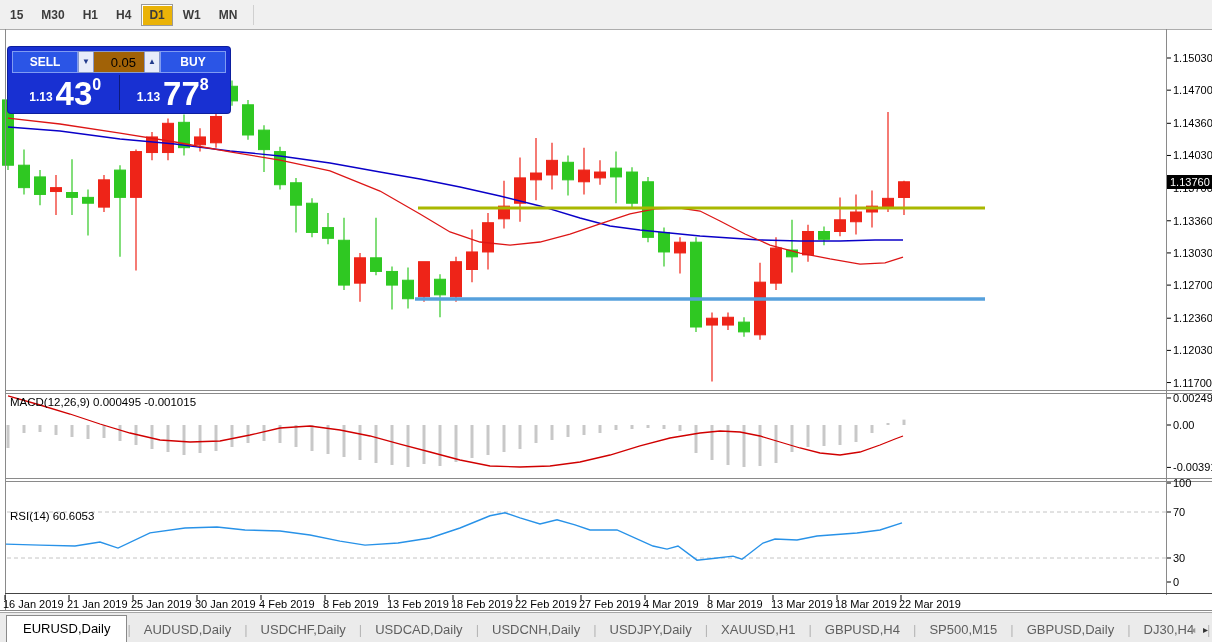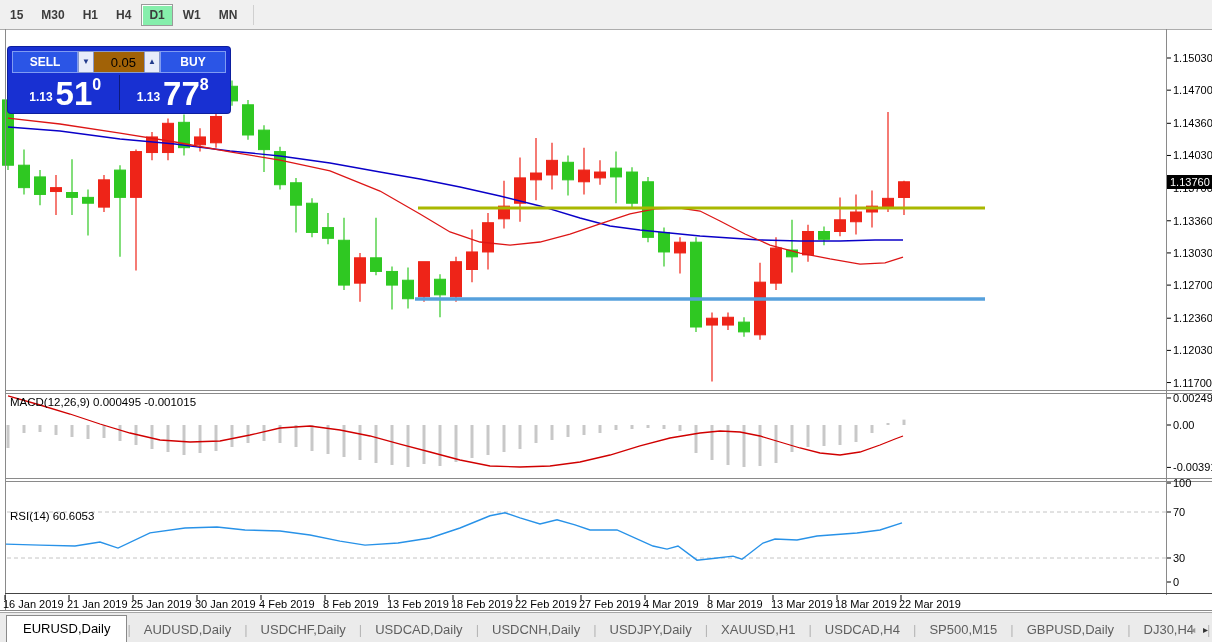--- a/index.html
+++ b/index.html
@@ -3,21 +3,21 @@
 <meta charset="utf-8">
 <style>
   html,body{margin:0;padding:0;background:#fff;}
   #app{position:relative;width:1212px;height:642px;overflow:hidden;background:#fff;
        font-family:"Liberation Sans",sans-serif;-webkit-font-smoothing:antialiased;}
   
   .toolbar{position:absolute;left:0;top:0;width:1212px;height:29px;background:#f0f0f0;
            border-bottom:1px solid #ababab;display:flex;align-items:center;}
   .tf-btn{margin-left:2px;padding:3px 7px;font:bold 12px "Liberation Sans",sans-serif;color:#3c3c3c;
           background:transparent;border:1px solid transparent;cursor:pointer;}
-  .tf-btn.active{background:#86efac;border:1px solid #9a9a9a;box-shadow:inset 1px 1px 0 #fff;}
+  .tf-btn.active{background:#eab308;border:1px solid #9a9a9a;box-shadow:inset 1px 1px 0 #fff;}
   .tf-sep{width:1px;height:20px;background:#d0d0d0;margin-left:8px;}
   
   #svg-layer{position:absolute;left:0;top:0;}
   .chart-header{position:absolute;left:11px;top:33px;font:12px "Liberation Sans",sans-serif;color:#000;}
   .chart-header .tri{font-size:8px;position:relative;top:-1px;margin-right:4px;}
   .ind-label{position:absolute;font:11.5px "Liberation Sans",sans-serif;color:#000;}
   
   .ax-label{position:absolute;left:1173px;font:11px "Liberation Sans",sans-serif;color:#000;white-space:nowrap;}
   .price-tag{position:absolute;left:1167px;width:45px;height:14px;background:#000;color:#fff;
              font:11px "Liberation Sans",sans-serif;padding-left:3px;line-height:14px;z-index:5;}
@@ -300,21 +300,21 @@
     <div class="tp-row1">
       <button class="tp-btn">SELL</button>
       <button class="vol-btn"><span>▼</span></button>
       <div class="vol-field">0.05</div>
       <button class="vol-btn"><span>▲</span></button>
       <button class="tp-btn">BUY</button>
     </div>
     <div class="tp-row2">
       <div class="tp-half">
         <span class="sm-p">1.13</span>
-        <span class="big-p">51</span>
+        <span class="big-p">43</span>
         <span class="sup-p">0</span>
       </div>
       <div class="tp-half right">
         <span class="sm-p">1.13</span>
         <span class="big-p">77</span>
         <span class="sup-p">8</span>
       </div>
     </div>
   </div>
 
@@ -375,21 +375,21 @@
         <div class="tab">USDCHF,Daily</div>
         <span class="tab-sep">|</span>
         <div class="tab">USDCAD,Daily</div>
         <span class="tab-sep">|</span>
         <div class="tab">USDCNH,Daily</div>
         <span class="tab-sep">|</span>
         <div class="tab">USDJPY,Daily</div>
         <span class="tab-sep">|</span>
         <div class="tab">XAUUSD,H1</div>
         <span class="tab-sep">|</span>
-        <div class="tab">USDCAD,H4</div>
+        <div class="tab">GBPUSD,H4</div>
         <span class="tab-sep">|</span>
         <div class="tab">SP500,M15</div>
         <span class="tab-sep">|</span>
         <div class="tab">GBPUSD,Daily</div>
         <span class="tab-sep">|</span>
         <div class="tab">DJ30,H4</div>
         <span class="tab-sep">|</span>
         <div class="tab">TECH100,H1</div>
       </div>
     <div class="tab-scroll">

